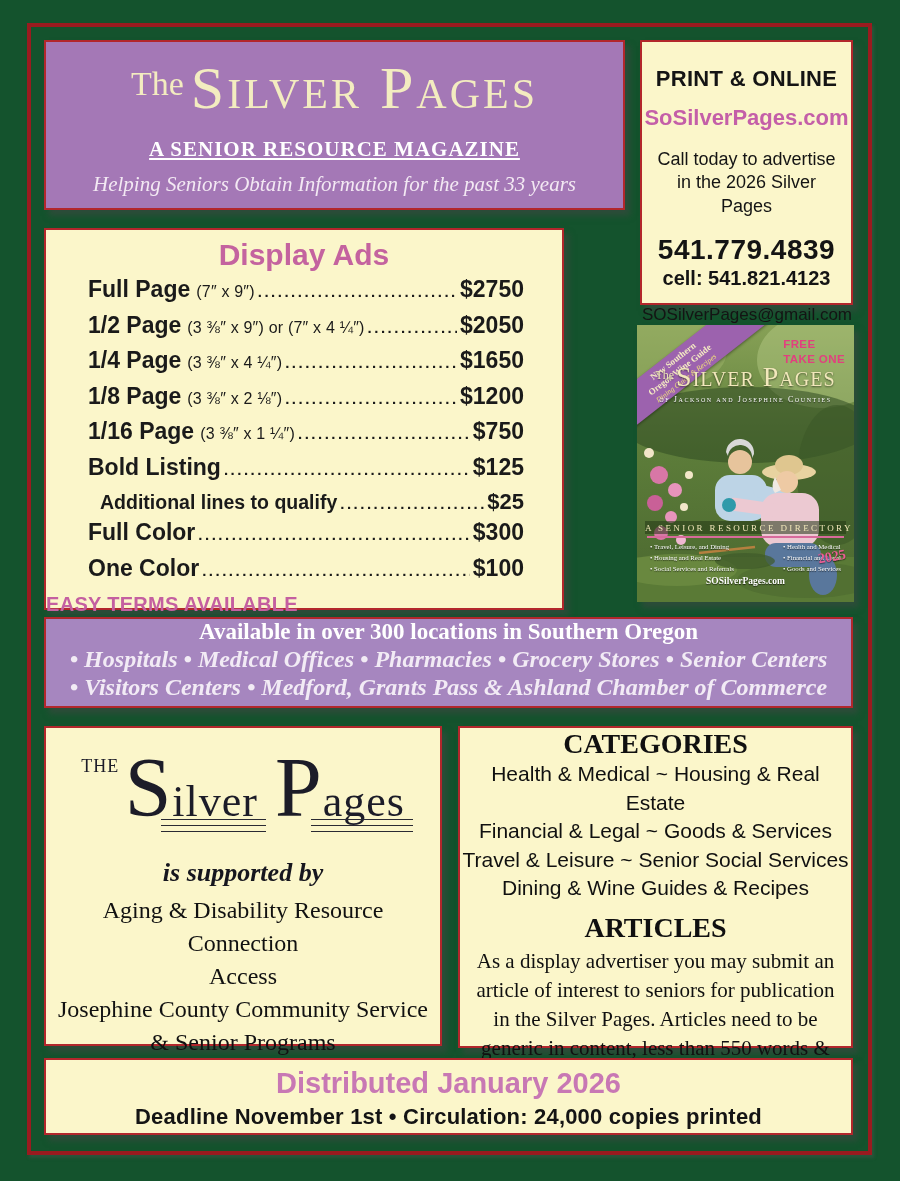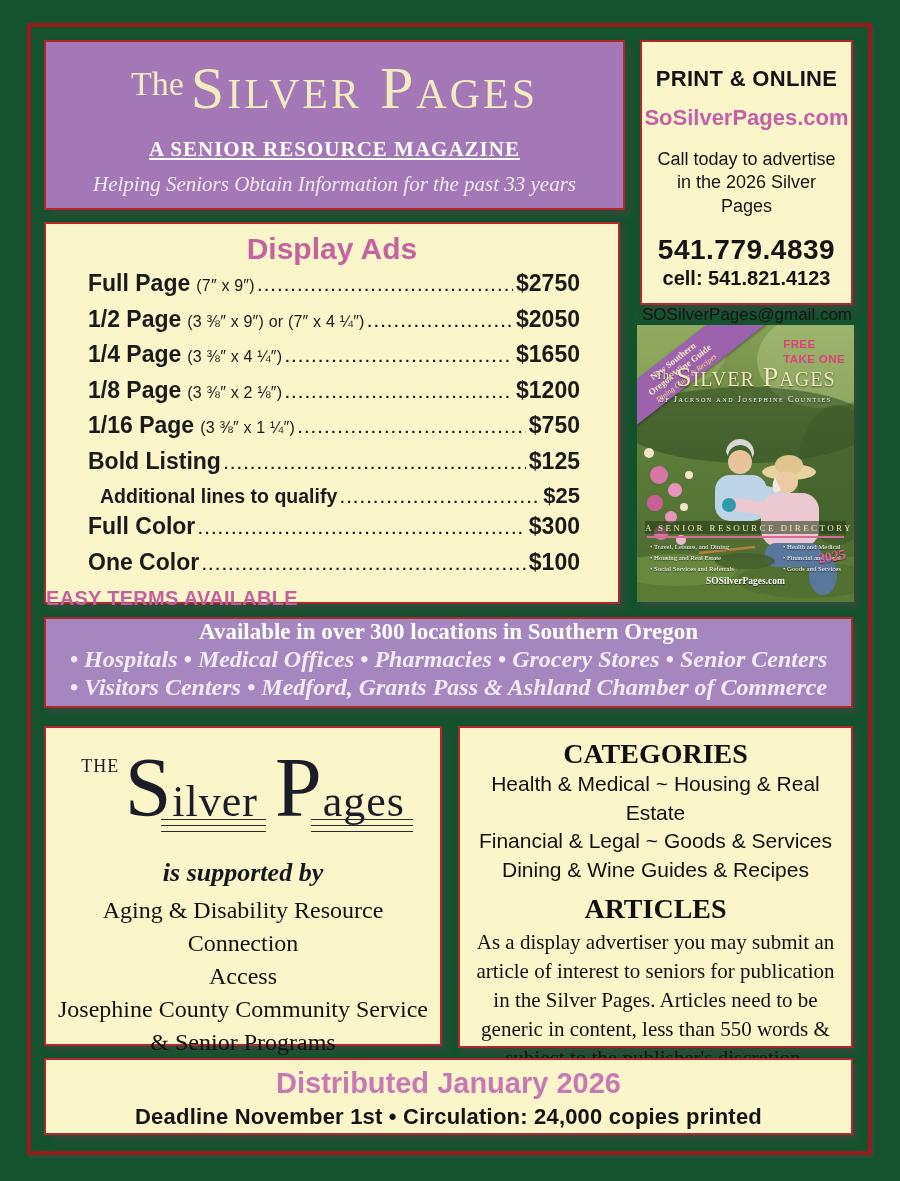--- a/index.html
+++ b/index.html
@@ -22,21 +22,21 @@
   
   .box-contact{left:640px;top:40px;width:213px;height:265px;text-align:center;padding-top:24px;}
   .ct-head{font-weight:800;font-size:22px;color:#141414;letter-spacing:.3px;}
   .ct-web{font-weight:800;font-size:22px;color:#c45fa8;margin-top:13px;}
   .ct-call{font-size:18px;color:#141414;margin-top:17px;line-height:1.3;padding:0 14px;}
   .ct-phone{font-weight:800;font-size:28px;color:#141414;margin-top:16px;letter-spacing:.5px;}
   .ct-cell{font-weight:700;font-size:20px;color:#141414;margin-top:1px;}
   .ct-email{font-size:17px;color:#141414;margin-top:15px;}
 
   
-  .box-ads{left:44px;top:222px;width:576px;height:382px;}
+  .box-ads{left:44px;top:228px;width:520px;height:382px;}
   .ads-title{text-align:center;font-weight:700;font-size:30px;color:#c4639f;margin-top:8px;}
   .ads-rows{padding:4px 38px 0 42px;}
   .row{display:flex;align-items:baseline;height:35.5px;color:#1a1a1a;}
   .lbl{font-weight:700;font-size:23px;white-space:nowrap;}
   .size{font-size:16px;margin-left:6px;white-space:nowrap;letter-spacing:.2px;}
   .dots{flex:1;overflow:hidden;white-space:nowrap;font-size:15px;font-weight:700;
         letter-spacing:2.5px;margin:0 3px;}
   .dots::before{content:"..........................................................................................................";}
   .price{font-weight:700;font-size:23px;white-space:nowrap;}
   .row.sub{height:30px;}
@@ -93,21 +93,21 @@
   .logo-word .rules{position:absolute;left:36px;right:-8px;bottom:14px;height:15px;
         background:repeating-linear-gradient(to bottom,#2a2a33 0 1.5px,transparent 1.5px 6px);}
   .logo-gap{display:inline-block;width:8px;}
   .sup-intro{font-family:"Liberation Serif","DejaVu Serif",serif;font-style:italic;font-weight:700;
         font-size:26px;margin-top:12px;color:#16161e;}
   .sup-line{font-family:"Liberation Serif","DejaVu Serif",serif;font-size:24px;line-height:33px;color:#111;}
   .sup-lines{margin-top:6px;}
 
   
   .box-categories{left:458px;top:726px;width:395px;height:322px;text-align:center;color:#101010;}
-  .cat-head{font-family:"Liberation Serif","DejaVu Serif",serif;font-weight:700;font-size:28px;margin-top:10px;}
+  .cat-head{font-family:"Liberation Serif","DejaVu Serif",serif;font-weight:700;font-size:28px;}
   .cat-line{font-family:Liberation Sans, sans-serif;font-size:21px;line-height:28.5px;}
   .art-head{font-family:"Liberation Serif","DejaVu Serif",serif;font-weight:700;font-size:28px;margin-top:9px;}
   .art-text{font-family:"Liberation Serif","DejaVu Serif",serif;font-size:21px;line-height:29px;
         padding:3px 14px 0;}
 
   
   .box-footer{left:44px;top:1058px;width:809px;height:77px;text-align:center;}
   .f-title{font-weight:700;font-size:29px;color:#c878b4;margin-top:7px;}
   .f-sub{font-weight:700;font-size:22px;color:#141414;margin-top:4px;letter-spacing:.2px;}
 </style>
@@ -289,20 +289,21 @@
       <div class="sup-line">Josephine County Community Service</div>
       <div class="sup-line">&amp; Senior Programs</div>
       <div class="sup-line">Hospitals, Medical Offices &amp; Sr Centers</div>
     </div>
   </div>
 
   <div class="box cream box-categories">
     <div class="cat-head">CATEGORIES</div>
     <div class="cat-line">Health &amp; Medical ~ Housing &amp; Real Estate</div>
     <div class="cat-line">Financial &amp; Legal  ~ Goods &amp; Services</div>
+    <div class="cat-line">Travel &amp; Leisure ~ Senior Social Services</div>
     <div class="cat-line">Dining &amp; Wine Guides &amp; Recipes</div>
     <div class="art-head">ARTICLES</div>
     <div class="art-text">As a display advertiser you may submit an article of interest to seniors for publication in the Silver Pages.  Articles need to be generic in content, less than 550 words &amp; subject to the publisher's discretion.</div>
   </div>
 
   <div class="box cream box-footer">
     <div class="f-title">Distributed January 2026</div>
     <div class="f-sub">Deadline November 1st • Circulation: 24,000 copies printed</div>
   </div>
 </div>

